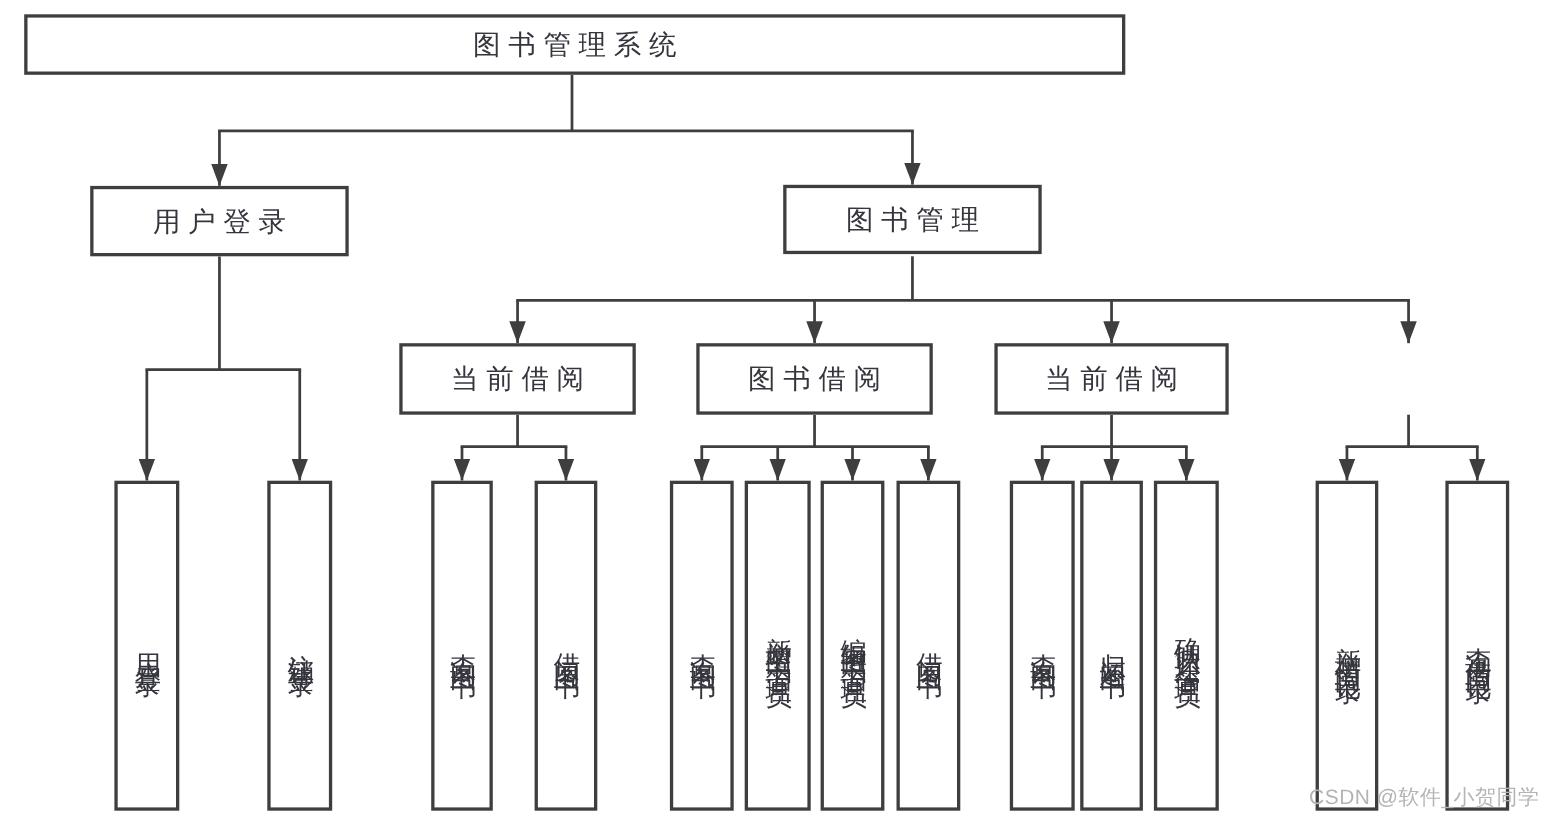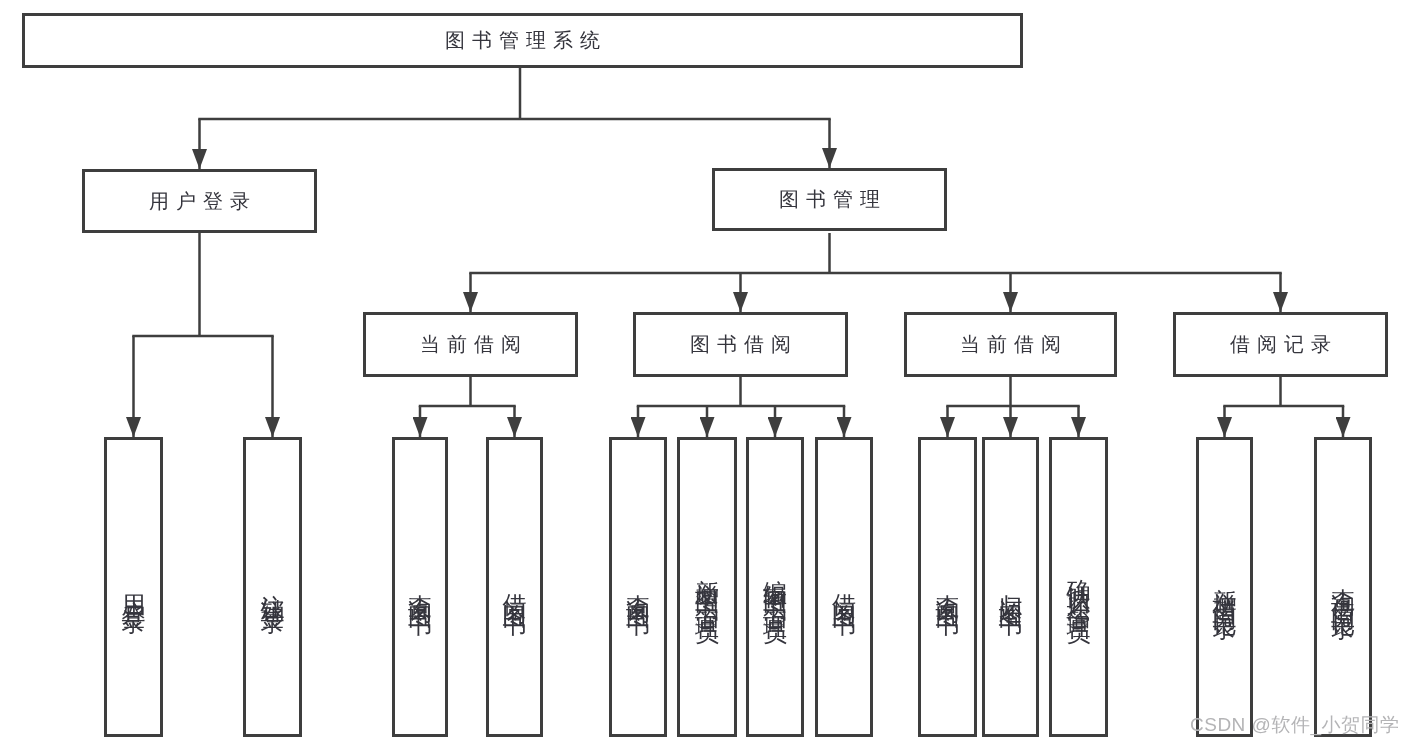--- a/index.html
+++ b/index.html
@@ -16,21 +16,21 @@
     box-sizing:border-box;
     background:#ffffff;
     border:3px solid #3e3e3e;
     color:#35353d;
     display:flex;
     align-items:center;
     justify-content:center;
     z-index:2;
   }
   .hbox{
-    font-size:20px;
+    font-size:25px;
     letter-spacing:7px;
     text-indent:7px;
     white-space:nowrap;
   }
   .vbox{
     top:437px;height:300px;
     writing-mode:vertical-rl;
     text-orientation:mixed;
     font-size:24px;
     letter-spacing:6px;
@@ -124,21 +124,20 @@
   </svg>
 
   <div class="hbox n-root">图书管理系统</div>
 
   <div class="hbox n-user">用户登录</div>
   <div class="hbox n-mgmt">图书管理</div>
 
   <div class="hbox n-rec">当前借阅</div>
   <div class="hbox n-cur">当前借阅</div>
   <div class="hbox n-bor">图书借阅</div>
-  <div class="hbox n-his">借阅记录</div>
 
   <div class="vbox v1">用户登录</div>
   <div class="vbox v2">注销登录</div>
 
   <div class="vbox v3">查询图书</div>
   <div class="vbox v4">借阅图书</div>
 
   <div class="vbox v5">查询图书</div>
   <div class="vbox v6">新增图书（管理员）</div>
   <div class="vbox v7">编辑图书（管理员）</div>

